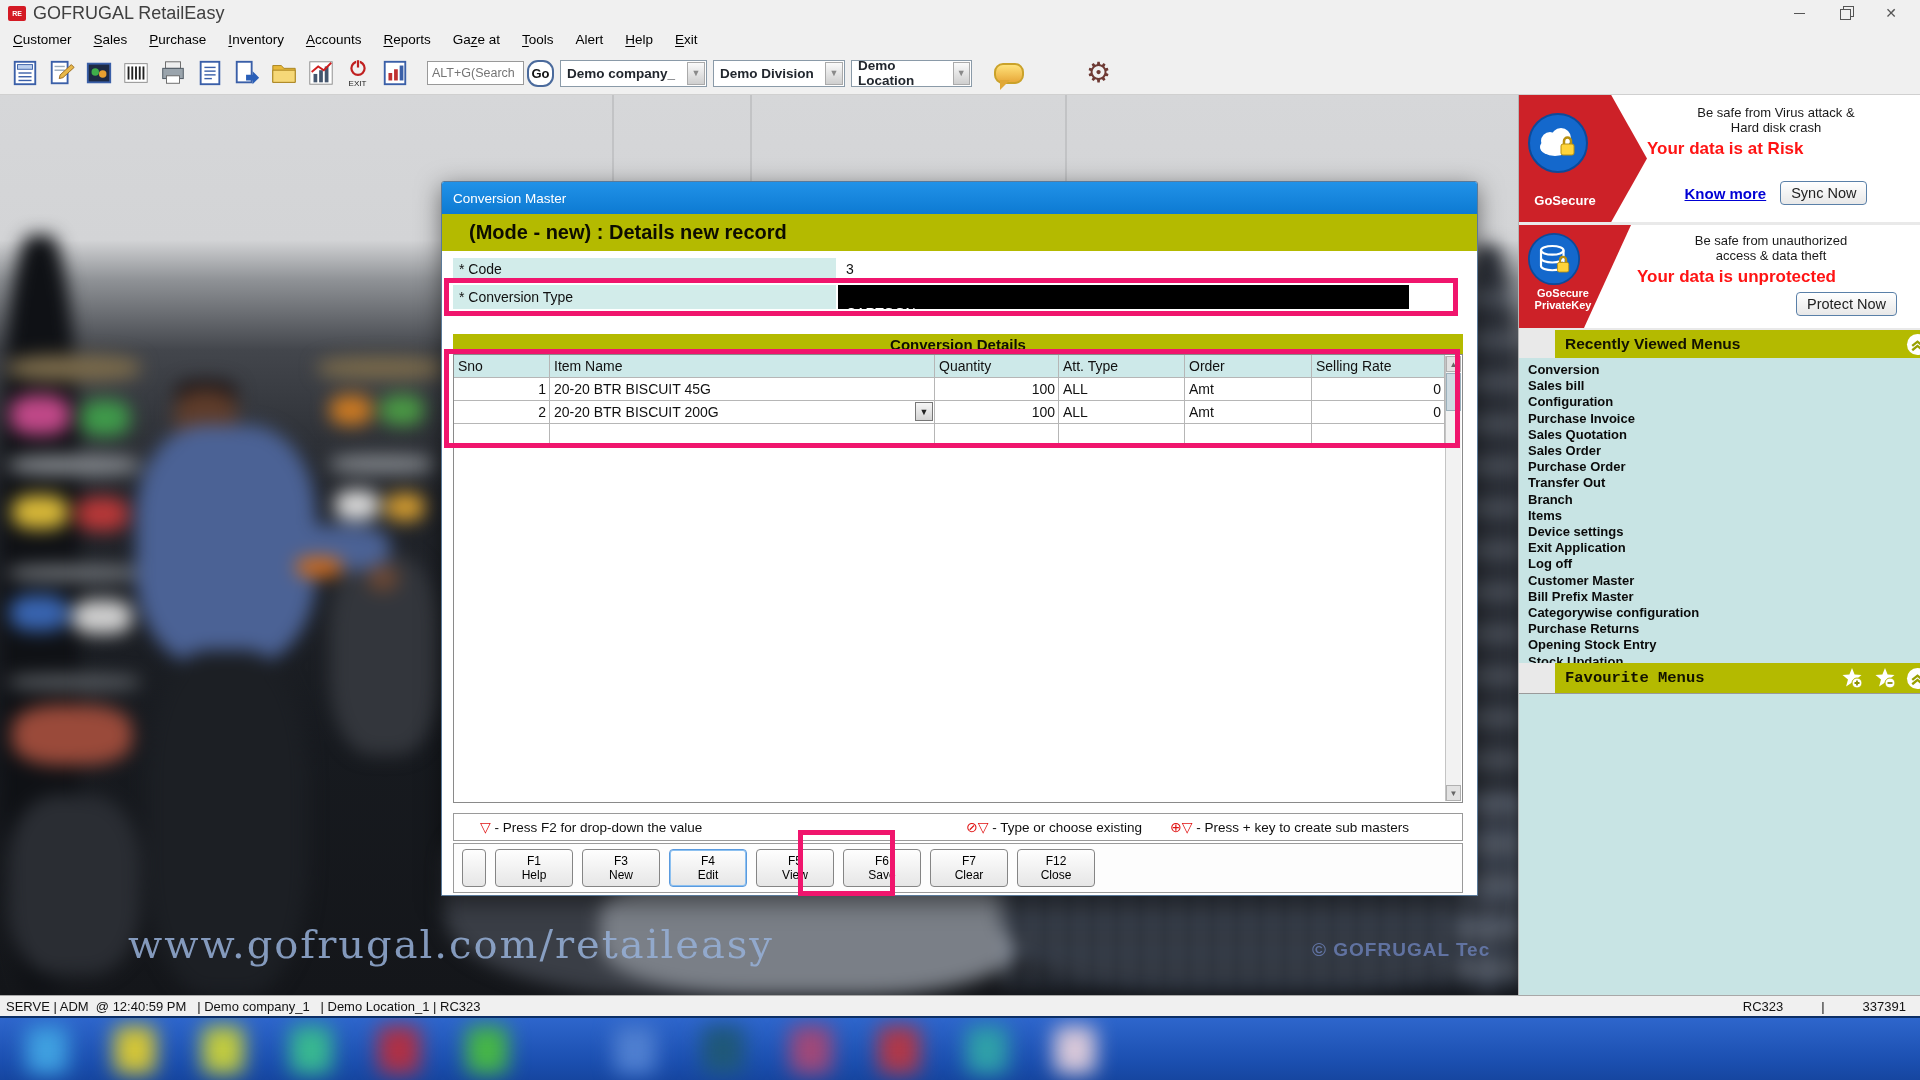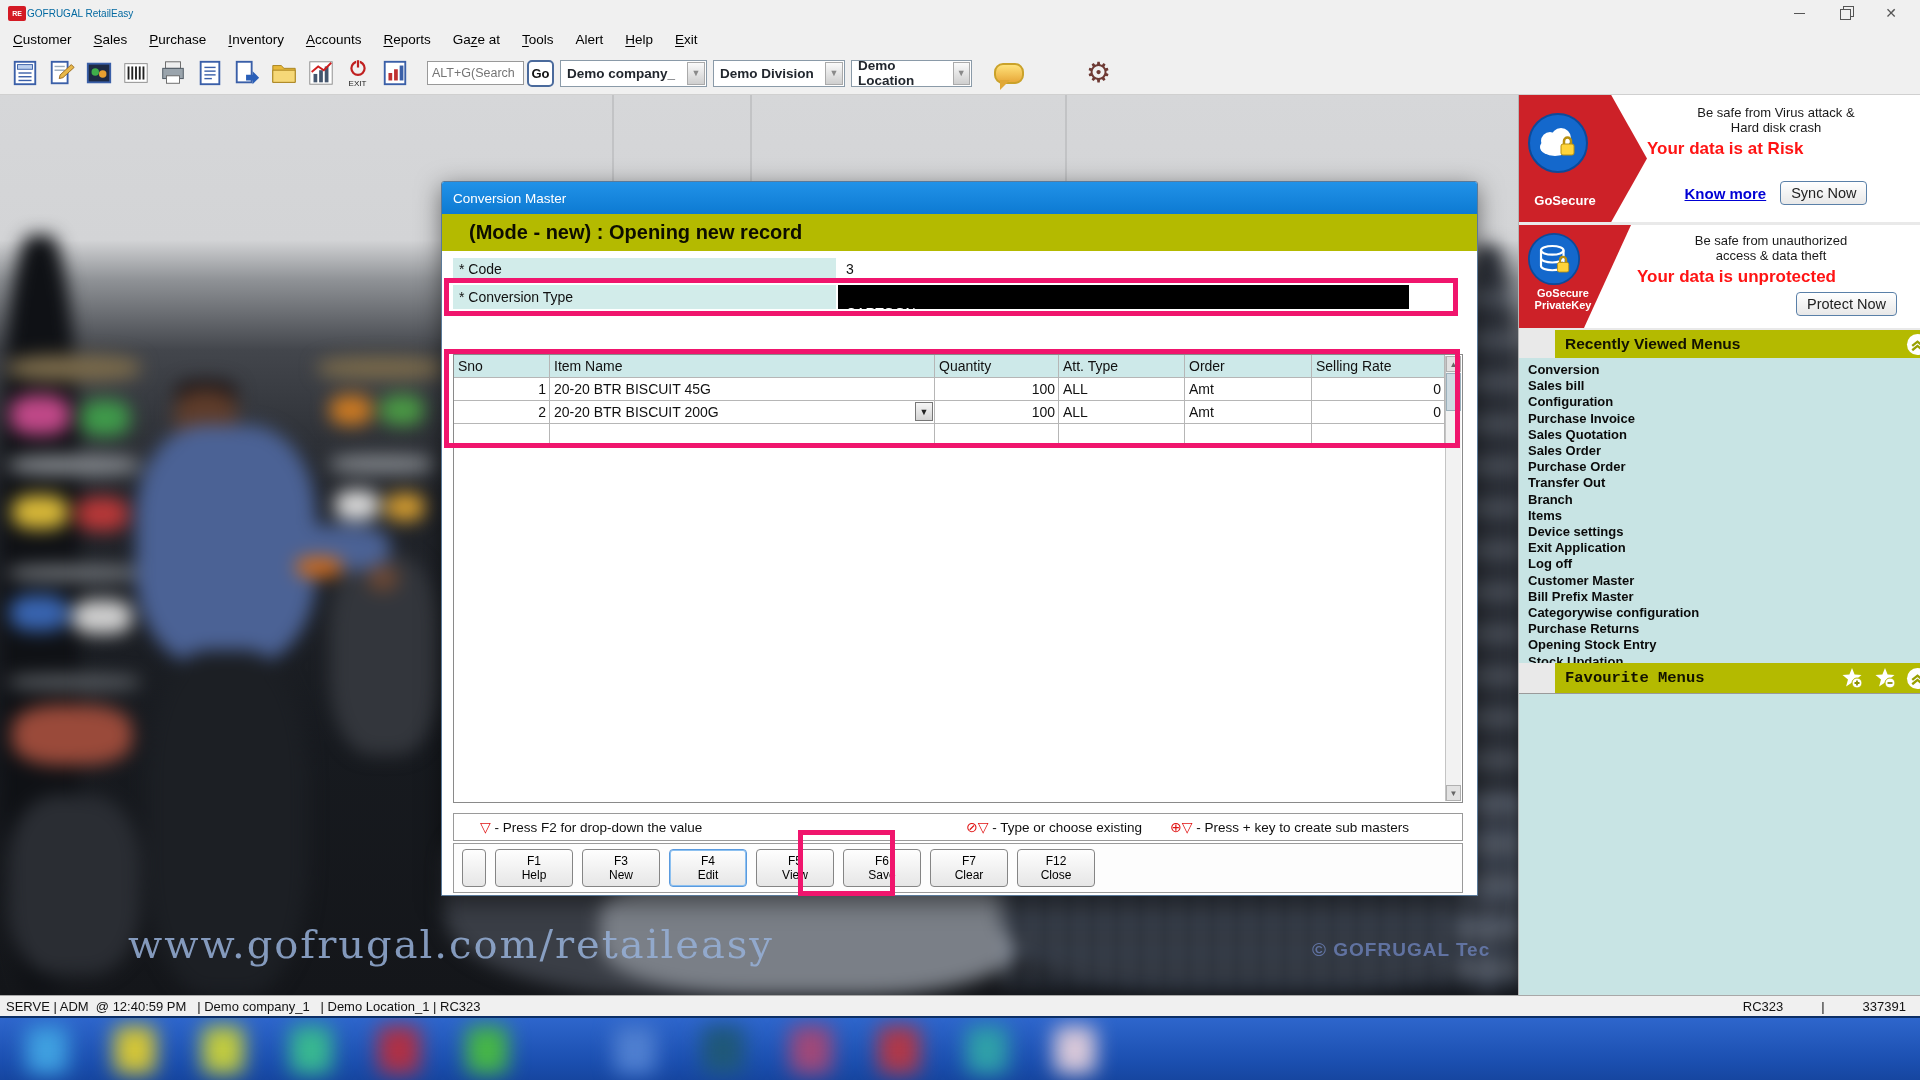--- a/index.html
+++ b/index.html
@@ -3,39 +3,39 @@
 <meta charset="utf-8">
 <style>
   html,body{margin:0;padding:0;background:#444;}
   *{box-sizing:border-box;}
   .screen{position:relative;width:1920px;height:1080px;background:#f0f0f0;overflow:hidden;
           font-family:"Liberation Sans",sans-serif;color:#111;}
   
   .titlebar{position:absolute;left:0;top:0;width:1920px;height:26px;background:#f0f0f0;display:flex;align-items:center;}
   .app-logo{width:18px;height:15px;margin-left:8px;background:#d41a24;border-radius:2px;color:#fff;
             font-size:7px;font-weight:bold;display:flex;align-items:center;justify-content:center;}
-  .app-title{margin-left:1px;font-size:10px;color:#0369a1;}
+  .app-title{margin-left:7px;font-size:18px;color:#404040;}
   .win-controls{margin-left:auto;display:flex;margin-right:6px;}
   .win-btn{width:46px;height:26px;display:flex;align-items:center;justify-content:center;color:#555;position:relative;}
   .wb-min::before{content:"";width:11px;height:1px;background:#555;}
   .wb-restore::before{content:"";position:absolute;width:9px;height:9px;border:1px solid #555;left:21px;top:6px;}
   .wb-restore::after{content:"";position:absolute;width:9px;height:9px;border:1px solid #555;background:#f0f0f0;left:18px;top:9px;}
   .wb-close{font-size:14px;}
   .menubar{position:absolute;left:0;top:26px;width:1920px;height:26px;background:#f0f0f0;display:flex;align-items:center;padding-left:2px;}
   .menu-item{font-size:13.5px;padding:4px 11px;color:#000;}
   .menu-item u{text-underline-offset:2px;}
   .toolbar{position:absolute;left:0;top:52px;width:1920px;height:43px;background:#f0f0f0;display:flex;align-items:center;border-bottom:1px solid #d0d0d0;}
   .tb-icons{display:flex;align-items:center;margin-left:6px;}
   .tb-icon{width:37px;height:40px;display:flex;flex-direction:column;align-items:center;justify-content:center;}
   .tb-icon svg{width:28px;height:28px;}
   .tb-icon.has-label svg{width:22px;height:22px;}
   .tb-icon-label{font-size:8px;color:#222;line-height:8px;}
   .tb-search{width:97px;height:24px;border:1px solid #999;background:#fff;font-size:12.5px;padding:0 4px;color:#888;
              font-family:"Liberation Sans",sans-serif;margin-left:14px;}
-  .go-btn{min-width:27px;height:27px;border:2px solid #4a6a9c;border-radius:5px;background:#fff;font-weight:bold;
+  .go-btn{min-width:27px;height:27px;border:2px solid #4a6a9c;border-radius:11px;background:#fff;font-weight:bold;
           font-size:13px;display:flex;align-items:center;justify-content:center;margin-left:3px;}
   .select{height:27px;border:1px solid #8a9aa8;background:#fff;display:flex;align-items:center;margin-left:6px;
           padding-left:6px;font-weight:bold;font-size:13.5px;color:#22272e;}
   .select .arrow{width:18px;height:23px;margin-left:auto;margin-right:1px;background:linear-gradient(#fafafa,#cfcfcf);
           border:1px solid #aaa;color:#8a8a8a;font-size:9px;display:flex;align-items:center;justify-content:center;}
   .chat-icon{width:30px;height:21px;background:linear-gradient(#ffe27a,#e8a93a);border:2px solid #caa22a;border-radius:9px;
              margin-left:22px;position:relative;}
   .chat-icon::after{content:"";position:absolute;left:4px;bottom:-8px;border:5px solid transparent;border-top-color:#e0a836;border-left-color:#e0a836;}
   .gear-icon{font-size:28px;color:#6e3a34;margin-left:62px;line-height:28px;}
   
@@ -299,31 +299,32 @@
           <div class="blob" style="left: 1455px; top: 150px; width: 65px; height: 750px; background: rgb(42, 46, 54);"></div>
           <div class="spec" style="left: 1005px; top: 700px; width: 515px; height: 190px; background: repeating-linear-gradient(90deg, rgba(190, 205, 230, 0.35) 0px, rgba(190, 205, 230, 0.35) 7px, transparent 7px, transparent 24px), repeating-linear-gradient(0deg, rgba(40, 60, 90, 0.6) 0px, rgba(40, 60, 90, 0.6) 4px, transparent 4px, transparent 30px);"></div>
           <div class="spec" style="left: 1455px; top: 180px; width: 65px; height: 700px; background: repeating-linear-gradient(0deg, rgba(200, 210, 225, 0.3) 0px, rgba(200, 210, 225, 0.3) 10px, transparent 10px, transparent 42px);"></div>
         </div>
       <div class="watermark">www.gofrugal.com/retaileasy</div>
       <div class="copyright">© GOFRUGAL Tec</div>
     </div>
 
     <div class="dialog">
       <div class="dlg-titlebar">Conversion Master</div>
-      <div class="dlg-mode">(Mode - new) : Opening new record</div>
+      <div class="dlg-mode">(Mode - new) : Details new record</div>
 
       <div class="field-row" style="top:76px;height:22px;">
         <div class="f-label">* Code</div>
         <div class="f-value">3</div>
       </div>
       <div class="field-row" style="top:103px;height:24px;">
         <div class="f-label" style="padding-top:4px;">* Conversion Type</div>
         <div class="f-value selected" style="padding-top:20px;">CARTOON</div>
       </div>
 
+      <div class="details-title">Conversion Details</div>
 
       <div class="grid">
         <div>
             <div class="g-row">
               <div class="g-cell g-h" style="width: 96px;">Sno</div>
               <div class="g-cell g-h" style="width: 385px;">Item Name</div>
               <div class="g-cell g-h" style="width: 124px;">Quantity</div>
               <div class="g-cell g-h" style="width: 126px;">Att. Type</div>
               <div class="g-cell g-h" style="width: 127px;">Order</div>
               <div class="g-cell g-h" style="width: 133px;">Selling Rate</div>

